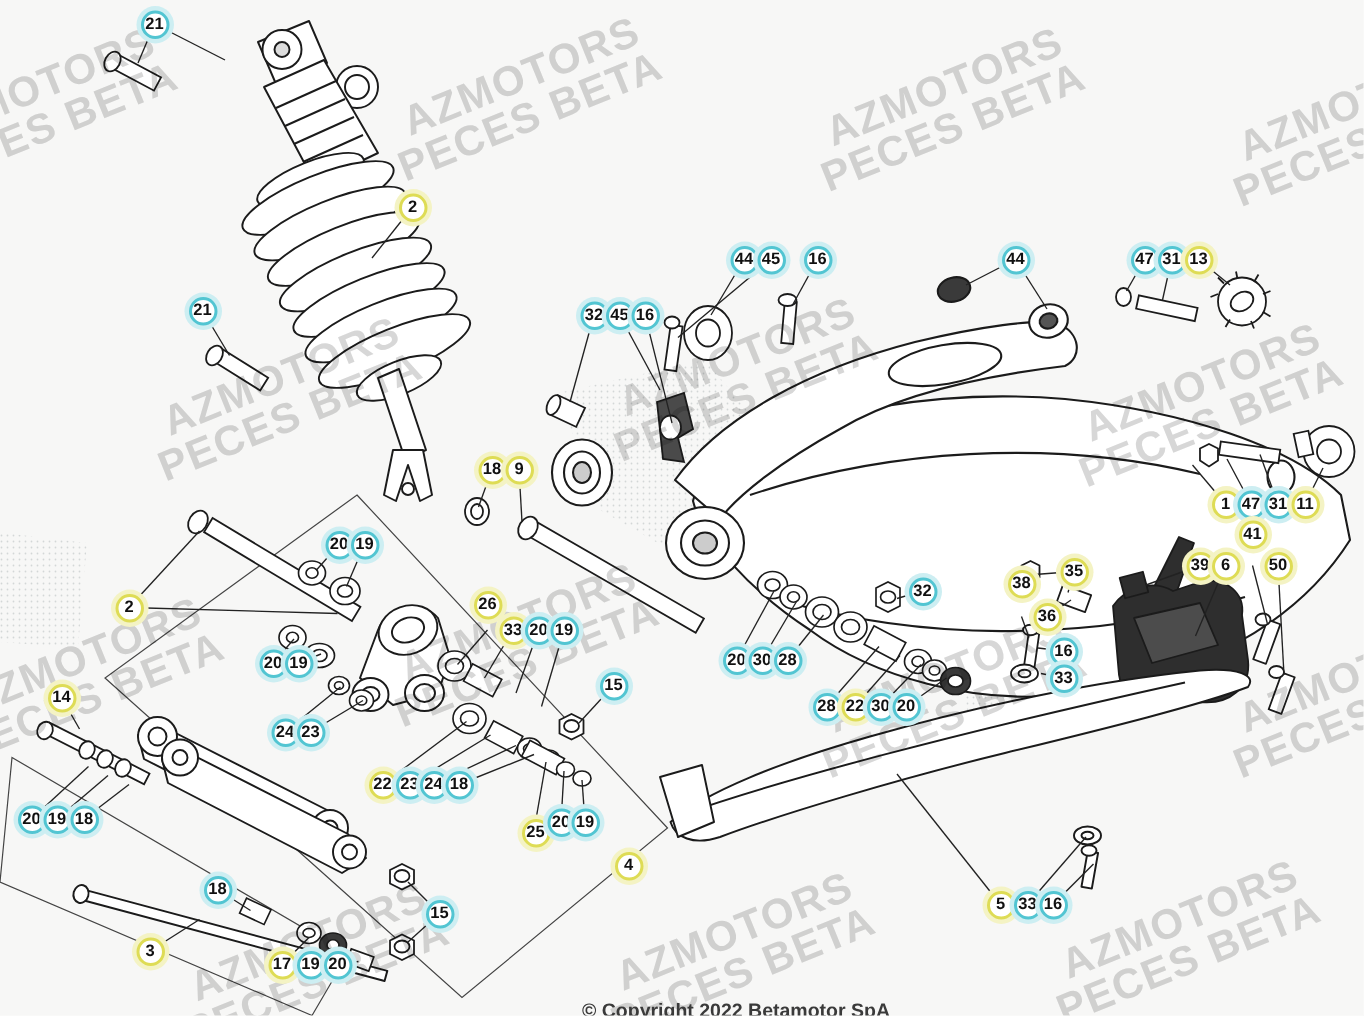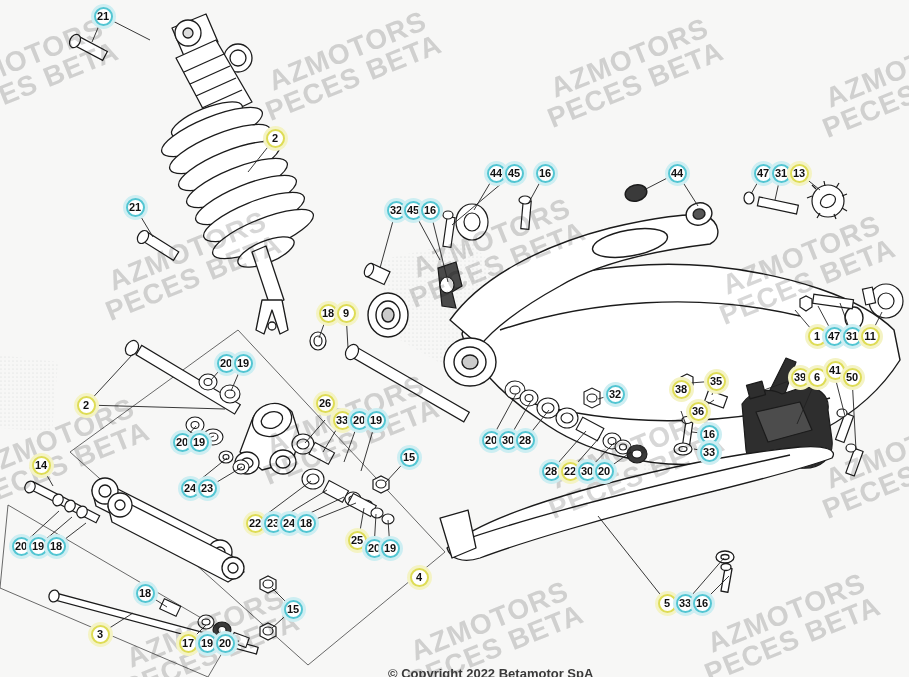--- a/index.html
+++ b/index.html
@@ -416,21 +416,21 @@
       <div class="balloon" style="left: 336.5px; top: 303.5px; border-color: rgb(222, 220, 85); box-shadow: rgb(244, 243, 196) 0px 0px 0px 3px;">9</div>
       <div class="balloon" style="left: 807.5px; top: 326.5px; border-color: rgb(222, 220, 85); box-shadow: rgb(244, 243, 196) 0px 0px 0px 3px;">1</div>
       <div class="balloon" style="left: 824.5px; top: 326.5px; border-color: rgb(82, 197, 210); box-shadow: rgb(205, 238, 242) 0px 0px 0px 3px;">47</div>
       <div class="balloon" style="left: 842.5px; top: 326.5px; border-color: rgb(82, 197, 210); box-shadow: rgb(205, 238, 242) 0px 0px 0px 3px;">31</div>
       <div class="balloon" style="left: 860.5px; top: 326.5px; border-color: rgb(222, 220, 85); box-shadow: rgb(244, 243, 196) 0px 0px 0px 3px;">11</div>
       <div class="balloon" style="left: 216.5px; top: 353.5px; border-color: rgb(82, 197, 210); box-shadow: rgb(205, 238, 242) 0px 0px 0px 3px;">20</div>
       <div class="balloon" style="left: 233.5px; top: 353.5px; border-color: rgb(82, 197, 210); box-shadow: rgb(205, 238, 242) 0px 0px 0px 3px;">19</div>
       <div class="balloon" style="left: 706.5px; top: 371.5px; border-color: rgb(222, 220, 85); box-shadow: rgb(244, 243, 196) 0px 0px 0px 3px;">35</div>
       <div class="balloon" style="left: 790.5px; top: 367.5px; border-color: rgb(222, 220, 85); box-shadow: rgb(244, 243, 196) 0px 0px 0px 3px;">39</div>
       <div class="balloon" style="left: 807.5px; top: 367.5px; border-color: rgb(222, 220, 85); box-shadow: rgb(244, 243, 196) 0px 0px 0px 3px;">6</div>
-      <div class="balloon" style="left: 825.5px; top: 361px; border-color: rgb(222, 220, 85); box-shadow: rgb(244, 243, 196) 0px 0px 0px 3px;">41</div>
+      <div class="balloon" style="left: 825.5px; top: 347px; border-color: rgb(222, 220, 85); box-shadow: rgb(244, 243, 196) 0px 0px 0px 3px;">41</div>
       <div class="balloon" style="left: 842.5px; top: 367.5px; border-color: rgb(222, 220, 85); box-shadow: rgb(244, 243, 196) 0px 0px 0px 3px;">50</div>
       <div class="balloon" style="left: 605.5px; top: 384.5px; border-color: rgb(82, 197, 210); box-shadow: rgb(205, 238, 242) 0px 0px 0px 3px;">32</div>
       <div class="balloon" style="left: 76.5px; top: 395.5px; border-color: rgb(222, 220, 85); box-shadow: rgb(244, 243, 196) 0px 0px 0px 3px;">2</div>
       <div class="balloon" style="left: 671.5px; top: 380px; border-color: rgb(222, 220, 85); box-shadow: rgb(244, 243, 196) 0px 0px 0px 3px;">38</div>
       <div class="balloon" style="left: 688.5px; top: 401.5px; border-color: rgb(222, 220, 85); box-shadow: rgb(244, 243, 196) 0px 0px 0px 3px;">36</div>
       <div class="balloon" style="left: 315.5px; top: 394px; border-color: rgb(222, 220, 85); box-shadow: rgb(244, 243, 196) 0px 0px 0px 3px;">26</div>
       <div class="balloon" style="left: 332.5px; top: 410.5px; border-color: rgb(222, 220, 85); box-shadow: rgb(244, 243, 196) 0px 0px 0px 3px;">33</div>
       <div class="balloon" style="left: 349.5px; top: 410.5px; border-color: rgb(82, 197, 210); box-shadow: rgb(205, 238, 242) 0px 0px 0px 3px;">20</div>
       <div class="balloon" style="left: 366.5px; top: 410.5px; border-color: rgb(82, 197, 210); box-shadow: rgb(205, 238, 242) 0px 0px 0px 3px;">19</div>
       <div class="balloon" style="left: 699.5px; top: 424.5px; border-color: rgb(82, 197, 210); box-shadow: rgb(205, 238, 242) 0px 0px 0px 3px;">16</div>
@@ -448,21 +448,21 @@
       <div class="balloon" style="left: 594.5px; top: 461.5px; border-color: rgb(82, 197, 210); box-shadow: rgb(205, 238, 242) 0px 0px 0px 3px;">20</div>
       <div class="balloon" style="left: 180.5px; top: 478.5px; border-color: rgb(82, 197, 210); box-shadow: rgb(205, 238, 242) 0px 0px 0px 3px;">24</div>
       <div class="balloon" style="left: 197.5px; top: 478.5px; border-color: rgb(82, 197, 210); box-shadow: rgb(205, 238, 242) 0px 0px 0px 3px;">23</div>
       <div class="balloon" style="left: 245.5px; top: 513.5px; border-color: rgb(222, 220, 85); box-shadow: rgb(244, 243, 196) 0px 0px 0px 3px;">22</div>
       <div class="balloon" style="left: 263.5px; top: 513.5px; border-color: rgb(82, 197, 210); box-shadow: rgb(205, 238, 242) 0px 0px 0px 3px;">23</div>
       <div class="balloon" style="left: 279.5px; top: 513.5px; border-color: rgb(82, 197, 210); box-shadow: rgb(205, 238, 242) 0px 0px 0px 3px;">24</div>
       <div class="balloon" style="left: 296.5px; top: 513.5px; border-color: rgb(82, 197, 210); box-shadow: rgb(205, 238, 242) 0px 0px 0px 3px;">18</div>
       <div class="balloon" style="left: 11.5px; top: 536.5px; border-color: rgb(82, 197, 210); box-shadow: rgb(205, 238, 242) 0px 0px 0px 3px;">20</div>
       <div class="balloon" style="left: 28.5px; top: 536.5px; border-color: rgb(82, 197, 210); box-shadow: rgb(205, 238, 242) 0px 0px 0px 3px;">19</div>
       <div class="balloon" style="left: 46.5px; top: 536.5px; border-color: rgb(82, 197, 210); box-shadow: rgb(205, 238, 242) 0px 0px 0px 3px;">18</div>
-      <div class="balloon" style="left: 347.5px; top: 531px; border-color: rgb(222, 220, 85); box-shadow: rgb(244, 243, 196) 0px 0px 0px 3px;">25</div>
+      <div class="balloon" style="left: 347.5px; top: 546px; border-color: rgb(222, 220, 85); box-shadow: rgb(244, 243, 196) 0px 0px 0px 3px;">25</div>
       <div class="balloon" style="left: 364.5px; top: 538.5px; border-color: rgb(82, 197, 210); box-shadow: rgb(205, 238, 242) 0px 0px 0px 3px;">20</div>
       <div class="balloon" style="left: 380.5px; top: 538.5px; border-color: rgb(82, 197, 210); box-shadow: rgb(205, 238, 242) 0px 0px 0px 3px;">19</div>
       <div class="balloon" style="left: 409.5px; top: 567.5px; border-color: rgb(222, 220, 85); box-shadow: rgb(244, 243, 196) 0px 0px 0px 3px;">4</div>
       <div class="balloon" style="left: 135.5px; top: 583.5px; border-color: rgb(82, 197, 210); box-shadow: rgb(205, 238, 242) 0px 0px 0px 3px;">18</div>
       <div class="balloon" style="left: 283.5px; top: 599.5px; border-color: rgb(82, 197, 210); box-shadow: rgb(205, 238, 242) 0px 0px 0px 3px;">15</div>
       <div class="balloon" style="left: 657.5px; top: 593.5px; border-color: rgb(222, 220, 85); box-shadow: rgb(244, 243, 196) 0px 0px 0px 3px;">5</div>
       <div class="balloon" style="left: 675.5px; top: 593.5px; border-color: rgb(82, 197, 210); box-shadow: rgb(205, 238, 242) 0px 0px 0px 3px;">33</div>
       <div class="balloon" style="left: 692.5px; top: 593.5px; border-color: rgb(82, 197, 210); box-shadow: rgb(205, 238, 242) 0px 0px 0px 3px;">16</div>
       <div class="balloon" style="left: 90.5px; top: 624.5px; border-color: rgb(222, 220, 85); box-shadow: rgb(244, 243, 196) 0px 0px 0px 3px;">3</div>
       <div class="balloon" style="left: 178.5px; top: 633.5px; border-color: rgb(222, 220, 85); box-shadow: rgb(244, 243, 196) 0px 0px 0px 3px;">17</div>

